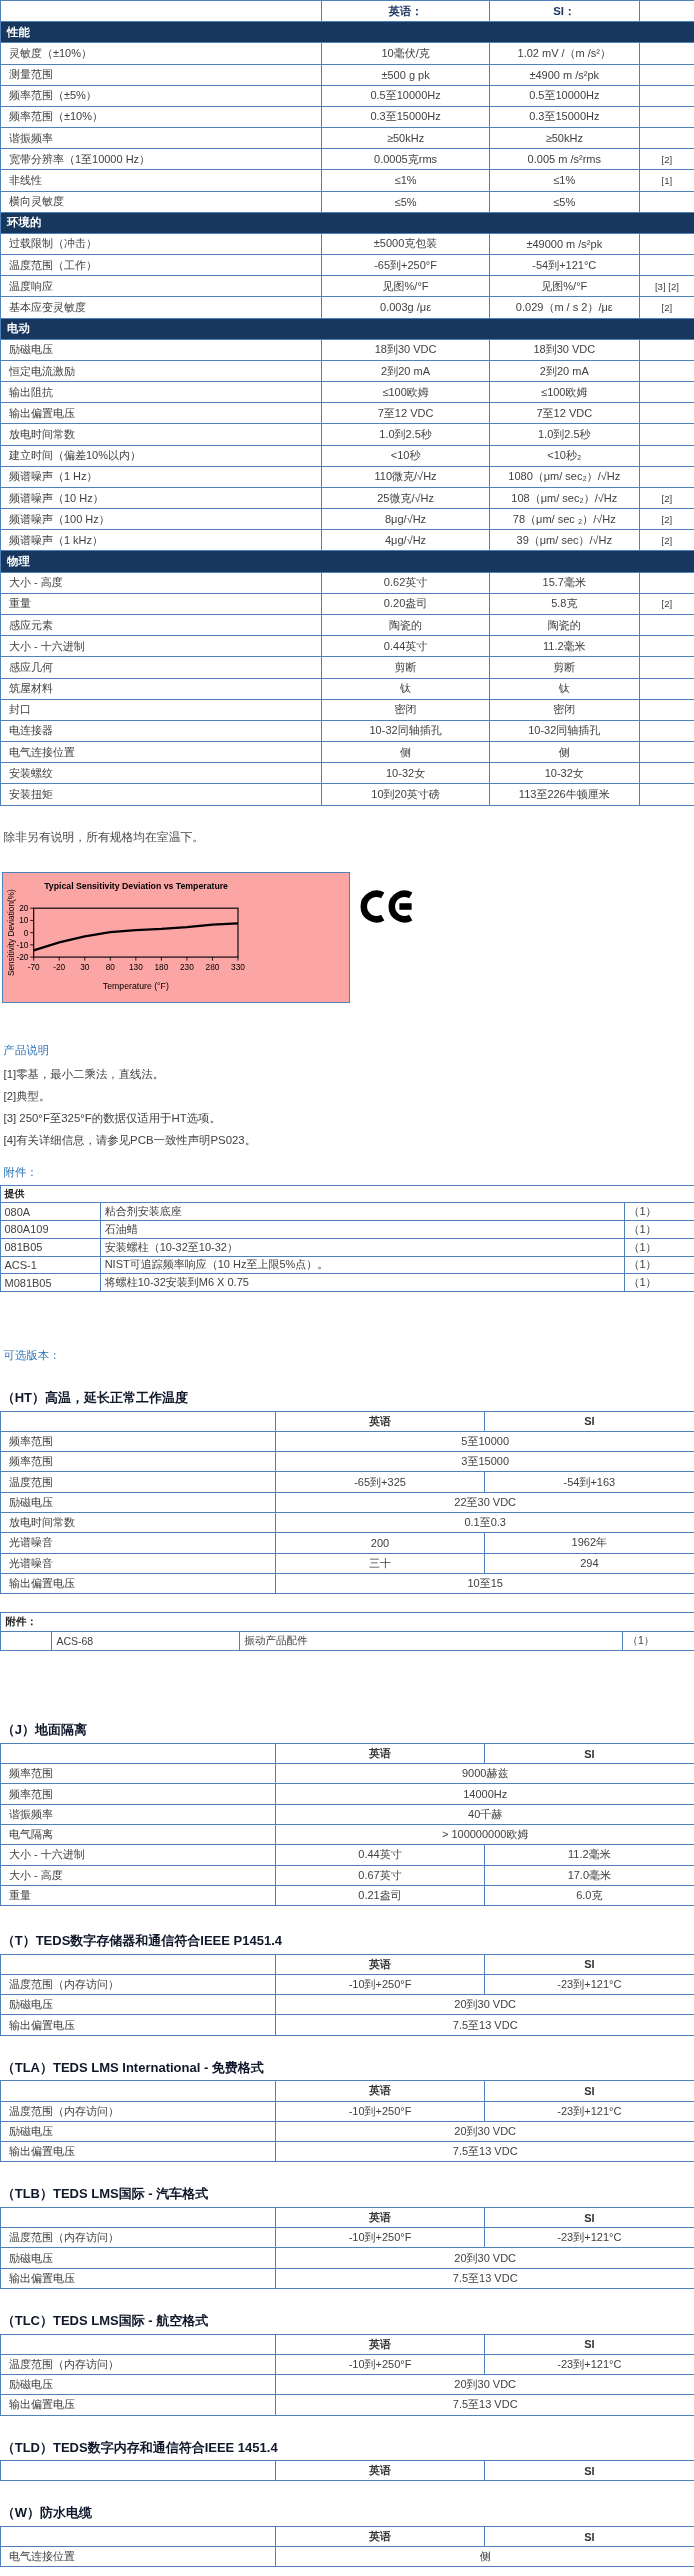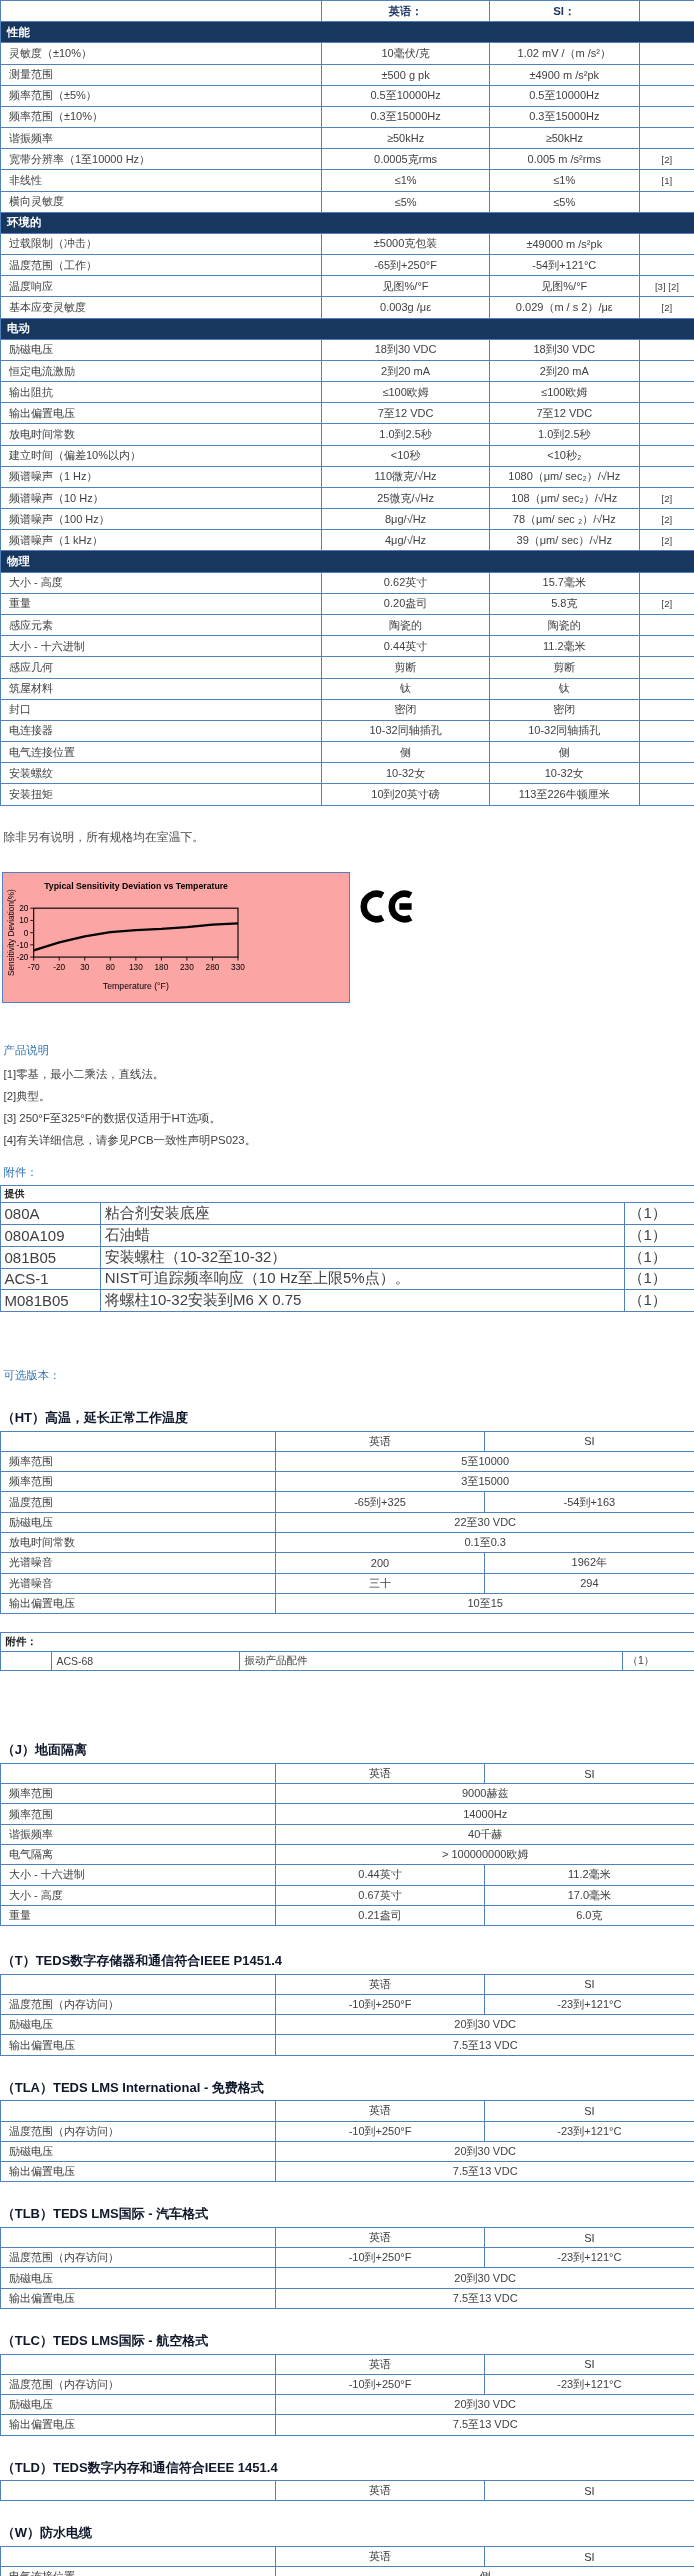--- a/index.html
+++ b/index.html
@@ -24,31 +24,31 @@
   .h-opt{margin-top:56px;}
   .footnotes{margin:5.2px 0 0 3.5px;font-size:11.4px;color:#404040;line-height:22px;}
 
   
   .chart-row{position:relative;margin-top:26px;height:133px;}
   .chart-box{position:absolute;left:1.7px;top:0;width:346px;height:129px;border:0.9px solid #4F81BD;background:#fca5a5;text-align:center;}
   .ce{position:absolute;left:360px;top:15.7px;}
 
   
   .supplied-table{width:695px;border:1.7px solid #17375E;margin-top:5.2px;}
-  .supplied-table td{border:0.9px solid #4F81BD;font-size:15px;height:10.5px;padding:0.9px 3.5px;white-space:nowrap;overflow:hidden;}
+  .supplied-table td{border:0.9px solid #4F81BD;font-size:11px;height:10.5px;padding:0.9px 3.5px;white-space:nowrap;overflow:hidden;}
   .supplied-table tr.thead td{font-weight:bold;color:#222;font-size:10px;}
   .supplied-table td.qty{text-align:left;}
 
   
   .opt-title{font-weight:bold;color:#0f172a;font-size:13px;margin:0 0 0 1.7px;}
   .opt-table{width:695px;border:1.7px solid #17375E;margin-top:3.5px;}
   .opt-table td{border:0.9px solid #4F81BD;font-size:11px;height:17.5px;padding:0.9px 5.2px;white-space:nowrap;overflow:hidden;}
   .opt-table td.lbl{text-align:left;padding-left:7.9px;}
   .opt-table td.val{text-align:center;}
-  .opt-table tr.head td{font-weight:normal;color:#333;text-align:center;}
+  .opt-table tr.head td{font-weight:bold;color:#333;text-align:center;}
   .gap30{margin-top:26px;} .gap80{margin-top:70px;} .gap26{margin-top:23px;}
 
   .acc2-table{width:695px;border:1.7px solid #17375E;margin-top:17.5px;}
   .acc2-table td{border:0.9px solid #4F81BD;font-size:10.5px;height:16.6px;padding:0.9px 4.4px;white-space:nowrap;overflow:hidden;}
   .acc2-table tr.thead td{font-weight:bold;color:#222;}
 
   
   .logo-row{display:flex;justify-content:flex-end;align-items:center;margin-top:8.7px;padding-right:7px;gap:2.6px;}
   .logo-text{font-size:16.6px;font-weight:bold;color:#3d3d3d;letter-spacing:0.9px;}
 </style>

